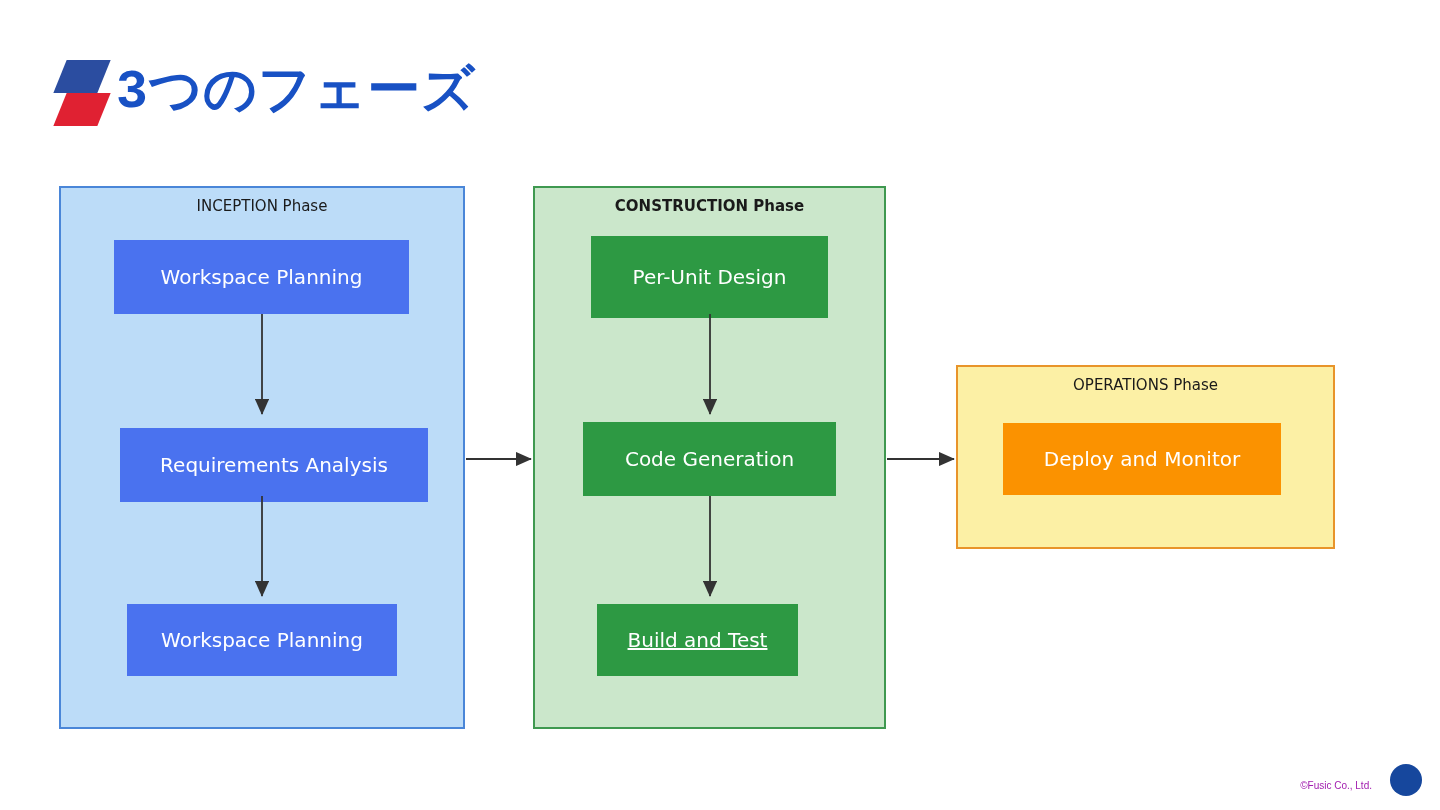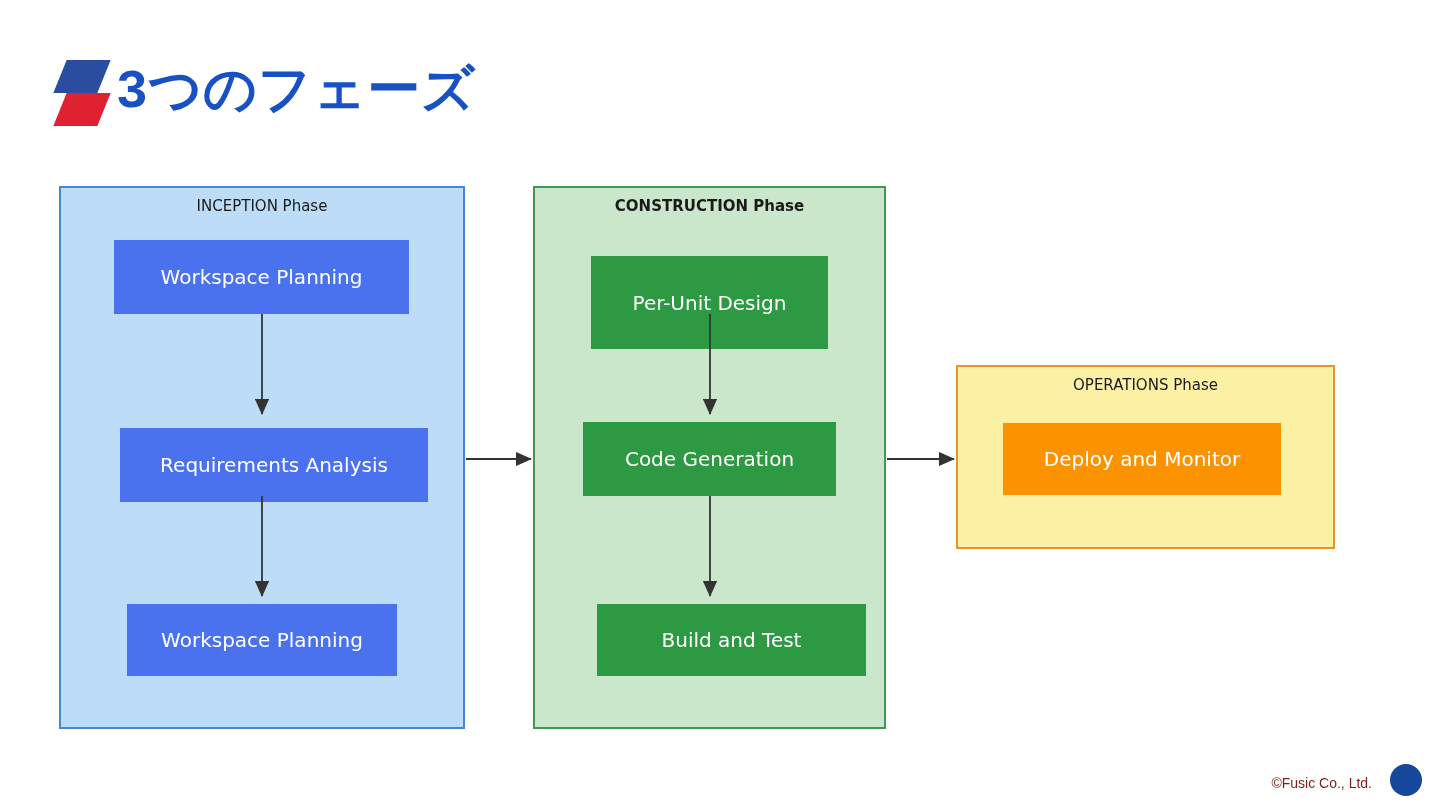--- a/index.html
+++ b/index.html
@@ -112,22 +112,22 @@
     height: 810px;
     pointer-events: none;
   }
 
   
   .footer-copy {
     position: absolute;
     right: 68px;
     bottom: 19px;
     font-family: "Liberation Sans", sans-serif;
-    font-size: 14px;
-    color: #7f1d1d;
+    font-size: 10px;
+    color: #a21caf;
     white-space: nowrap;
   }
   .footer-dot {
     position: absolute;
     right: 18px;
     bottom: 14px;
     width: 32px;
     height: 32px;
     border-radius: 50%;
     background: #16479d;
@@ -155,27 +155,27 @@
   <div class="node blue" style="left:108px; top:428px; width:308px; height:74px;margin-left:12px;">
     <span>Requirements Analysis</span>
   </div>
   <div class="node blue" style="left:127px; top:604px; width:270px; height:72px;">
     <span>Workspace Planning</span>
   </div>
 
   <div class="phase construction" style="left:533px; top:186px; width:353px; height:543px;font-weight:bold;">
     <div class="phase-label" style="top:9px;">CONSTRUCTION Phase</div>
   </div>
-  <div class="node green" style="left:591px; top:256px; width:237px; height:93px;">
+  <div class="node green" style="left:591px; top:236px; width:237px; height:82px;">
     <span>Per-Unit Design</span>
   </div>
   <div class="node green" style="left:583px; top:422px; width:253px; height:74px;text-align:center;">
     <span>Code Generation</span>
   </div>
-  <div class="node green" style="left:597px; top:604px; width:269px; height:72px;">
+  <div class="node green" style="left:597px; top:604px; width:201px; height:72px;text-decoration:underline;">
     <span>Build and Test</span>
   </div>
 
   <div class="phase operations" style="left:956px; top:365px; width:379px; height:184px;">
     <div class="phase-label" style="top:9px;">OPERATIONS Phase</div>
   </div>
   <div class="node orange" style="left:1003px; top:423px; width:278px; height:72px;">
     <span>Deploy and Monitor</span>
   </div>
 

